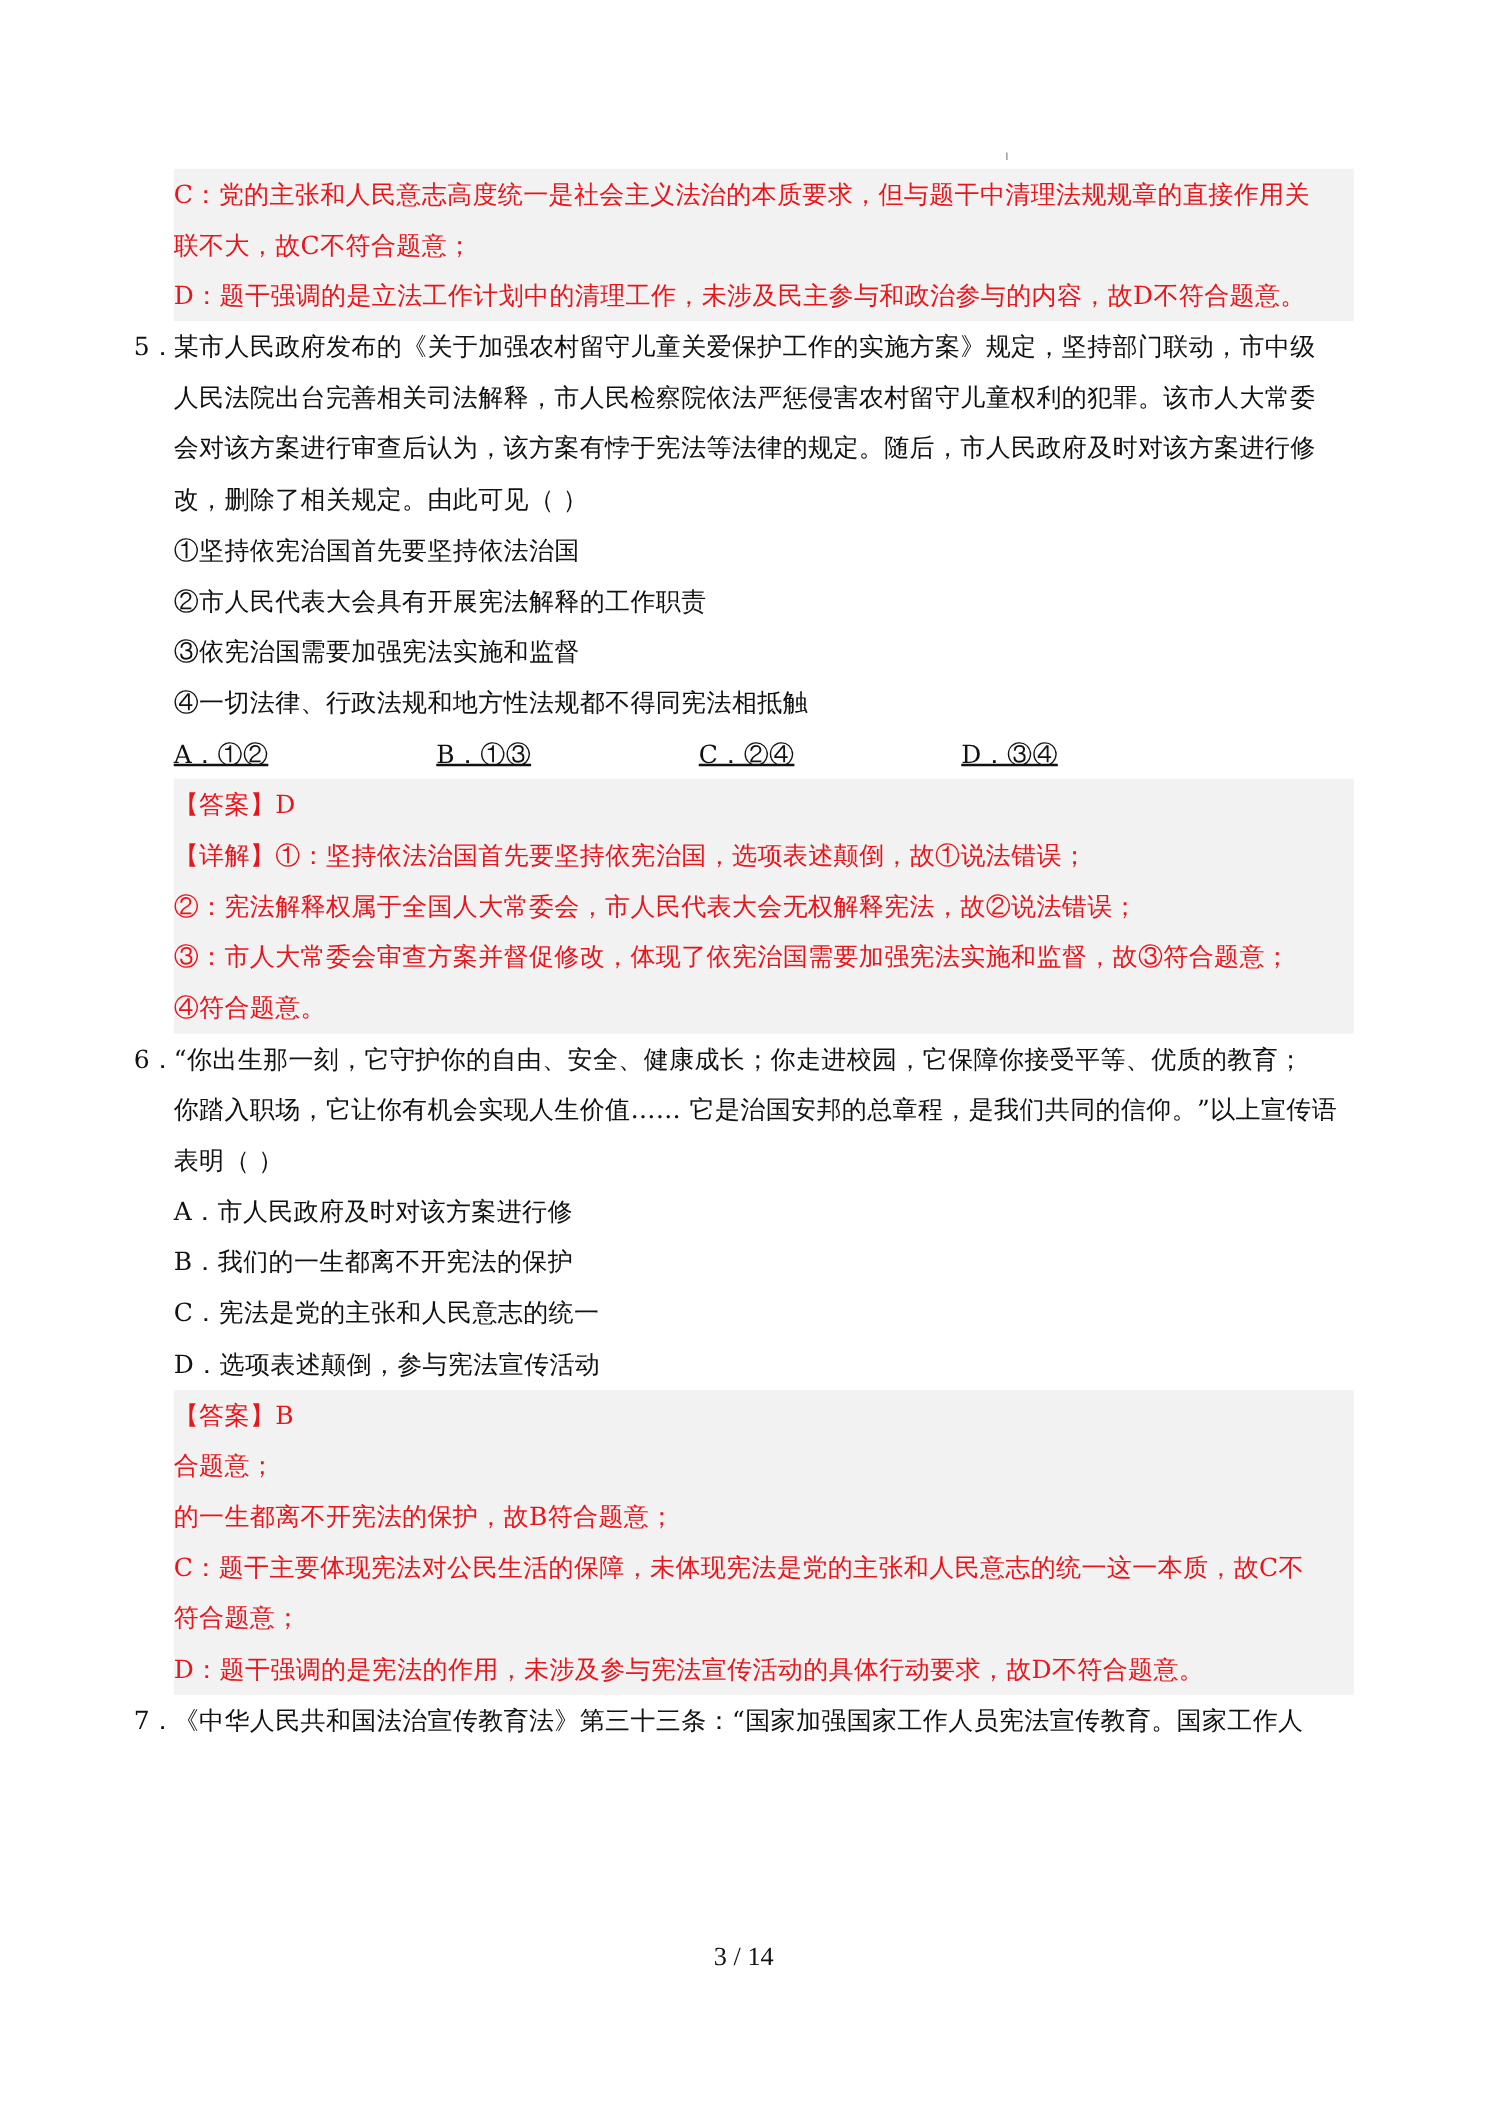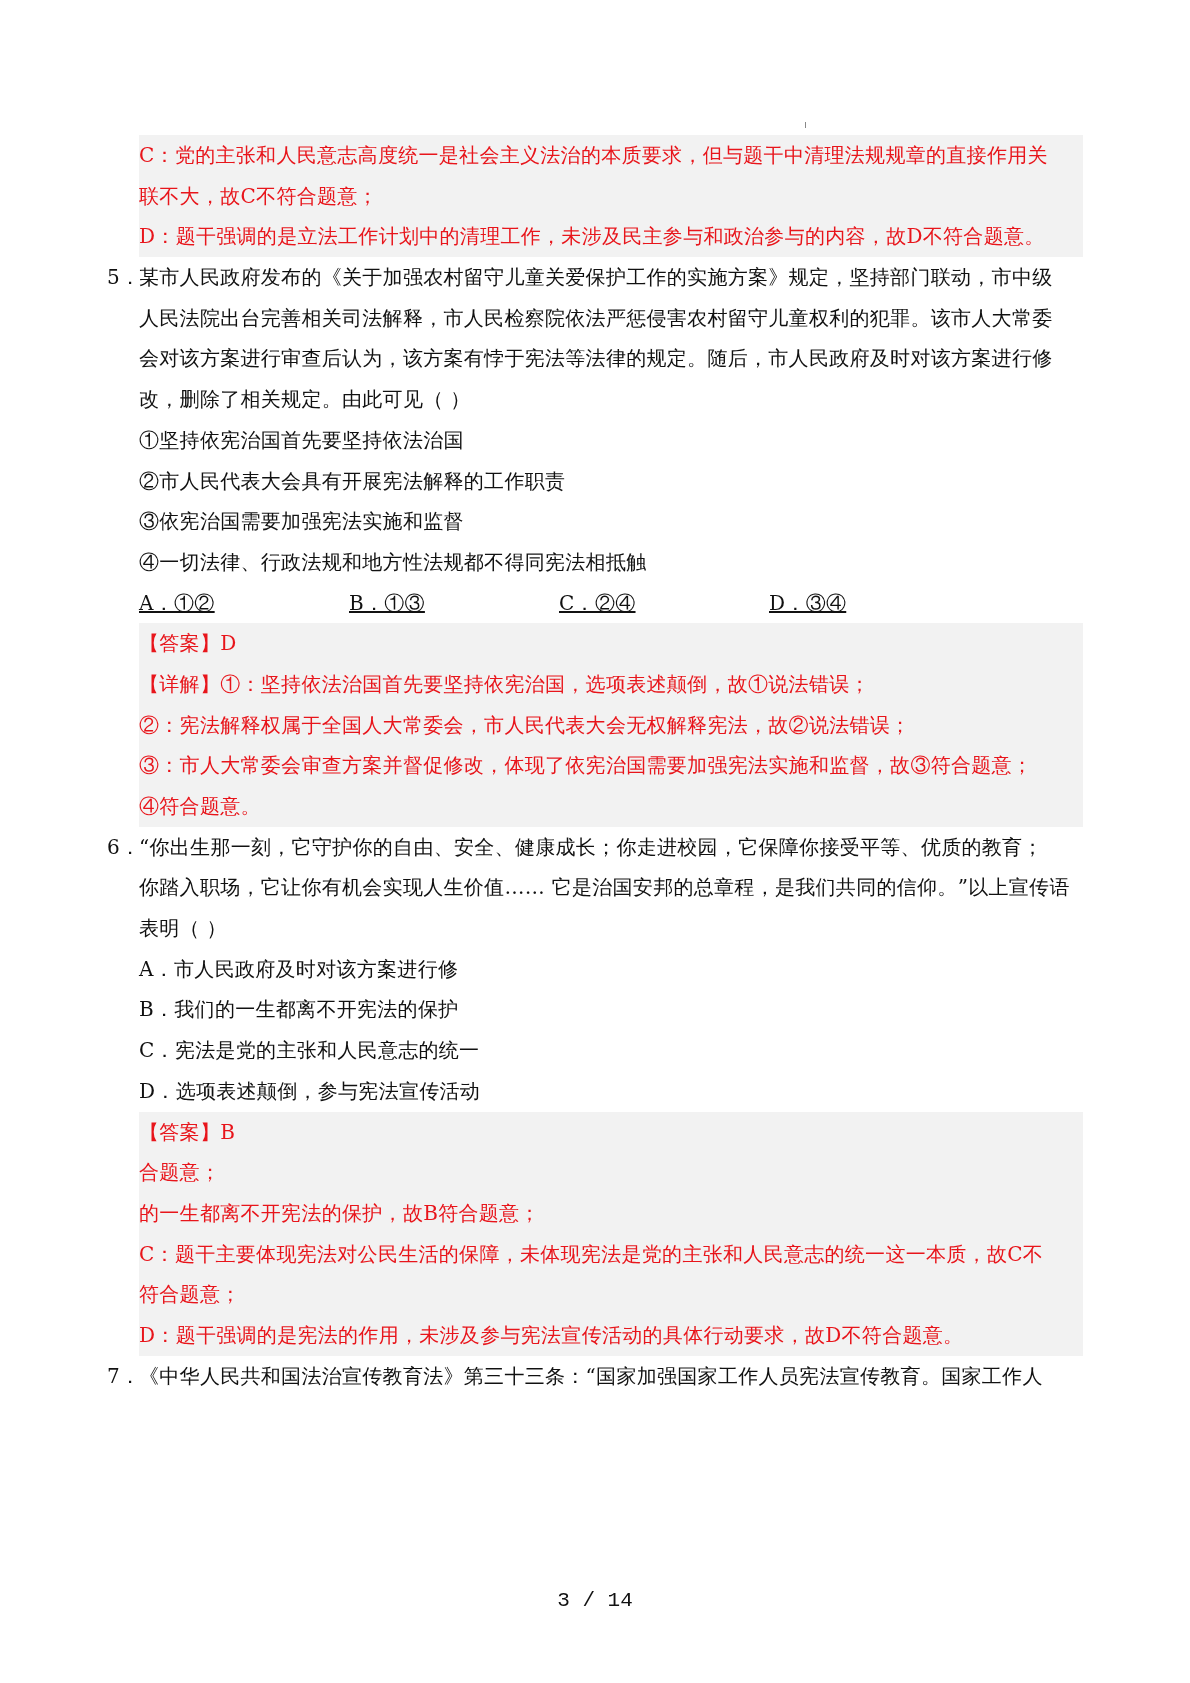--- a/index.html
+++ b/index.html
@@ -13,21 +13,21 @@
   .content { position: absolute; left: 107px; top: 135px; width: 976px; }
   .line { height: 40.7px; line-height: 40.7px; font-size: 20px; white-space: nowrap; letter-spacing: 0.3px; }
   .indent { padding-left: 32px; }
   .qnum { display: inline-block; width: 32px; }
   .q-first { display: flex; }
   .answer-box { background: #f2f2f2; margin-left: 32px; color: #e8151b; }
   .answer-box .line { padding-left: 0; }
   .options-row { display: flex; padding-left: 32px; text-decoration: underline; }
   .opt { width: 210px; }
   .footer { position: absolute; top: 1553px; left: 0; width: 1190px; text-align: center;
-    font-family: Liberation Mono, monospace; font-size: 21px; color: #111; margin-top: 36px; }
+    font-family: Liberation Serif, serif; font-size: 21px; color: #111; }
 </style>
 </head>
 <body>
 
 <div class="page">
   <div class="mark"></div>
 
   <div class="content">
 
     <div class="answer-box">

